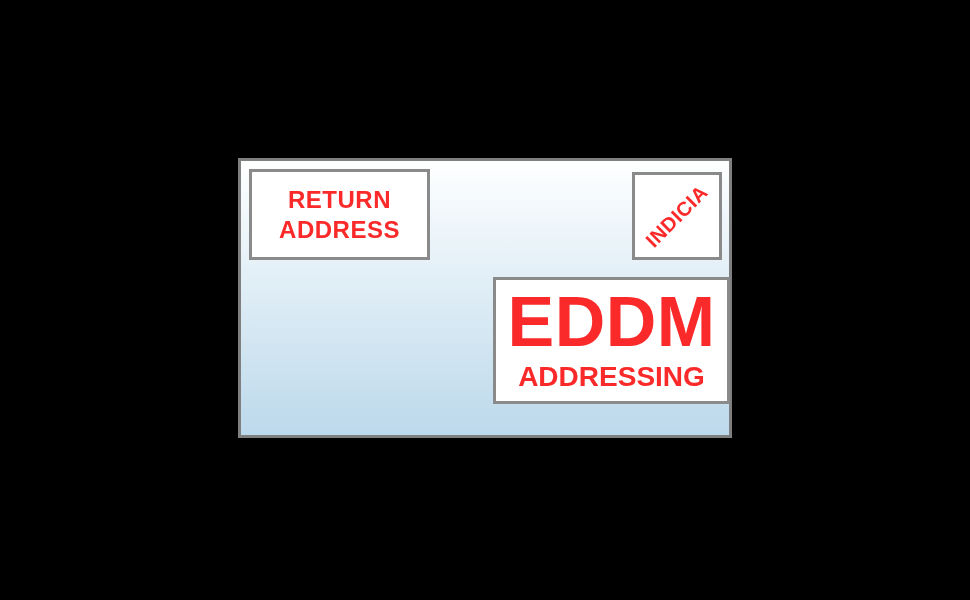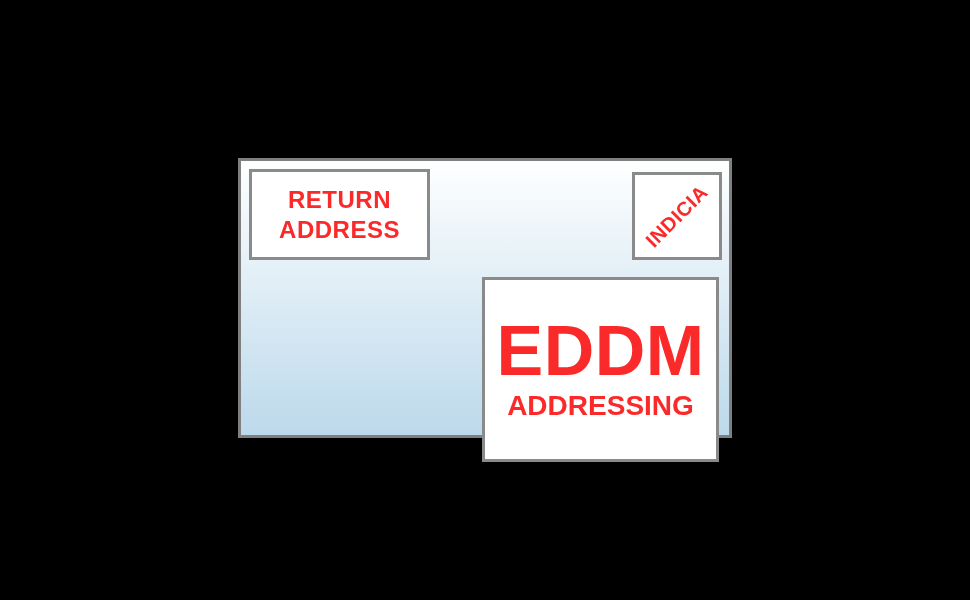--- a/index.html
+++ b/index.html
@@ -36,21 +36,21 @@
     font-size: 24px; line-height: 30px; letter-spacing: 0.5px;
   }
   .indicia-box {
     left: 391px; top: 11px; width: 90px; height: 88px;
   }
   .indicia-box .rot {
     transform: rotate(-45deg);
     font-size: 20px; letter-spacing: 0.5px; white-space: nowrap;
   }
   .eddm-box {
-    left: 241px; top: 116px; width: 237px; height: 185px;
+    left: 252px; top: 116px; width: 237px; height: 127px;
   }
   .eddm-line1 { font-size: 70px; line-height: 72px; letter-spacing: 0.5px; }
   .eddm-line2 { font-size: 28px; line-height: 38px; }
 </style>
 </head>
 <body>
 
 <div class="stage">
   <div class="envelope">
 

